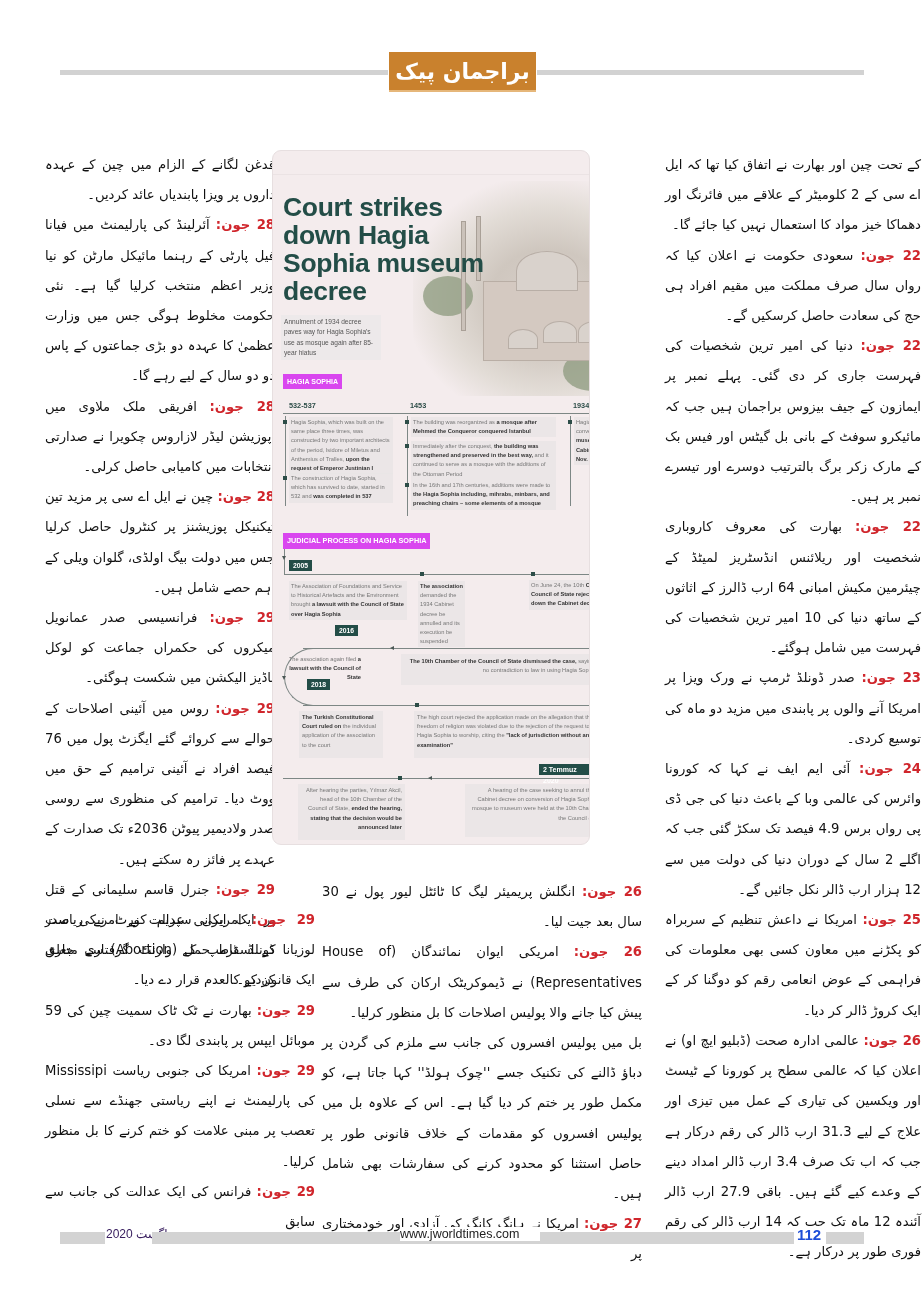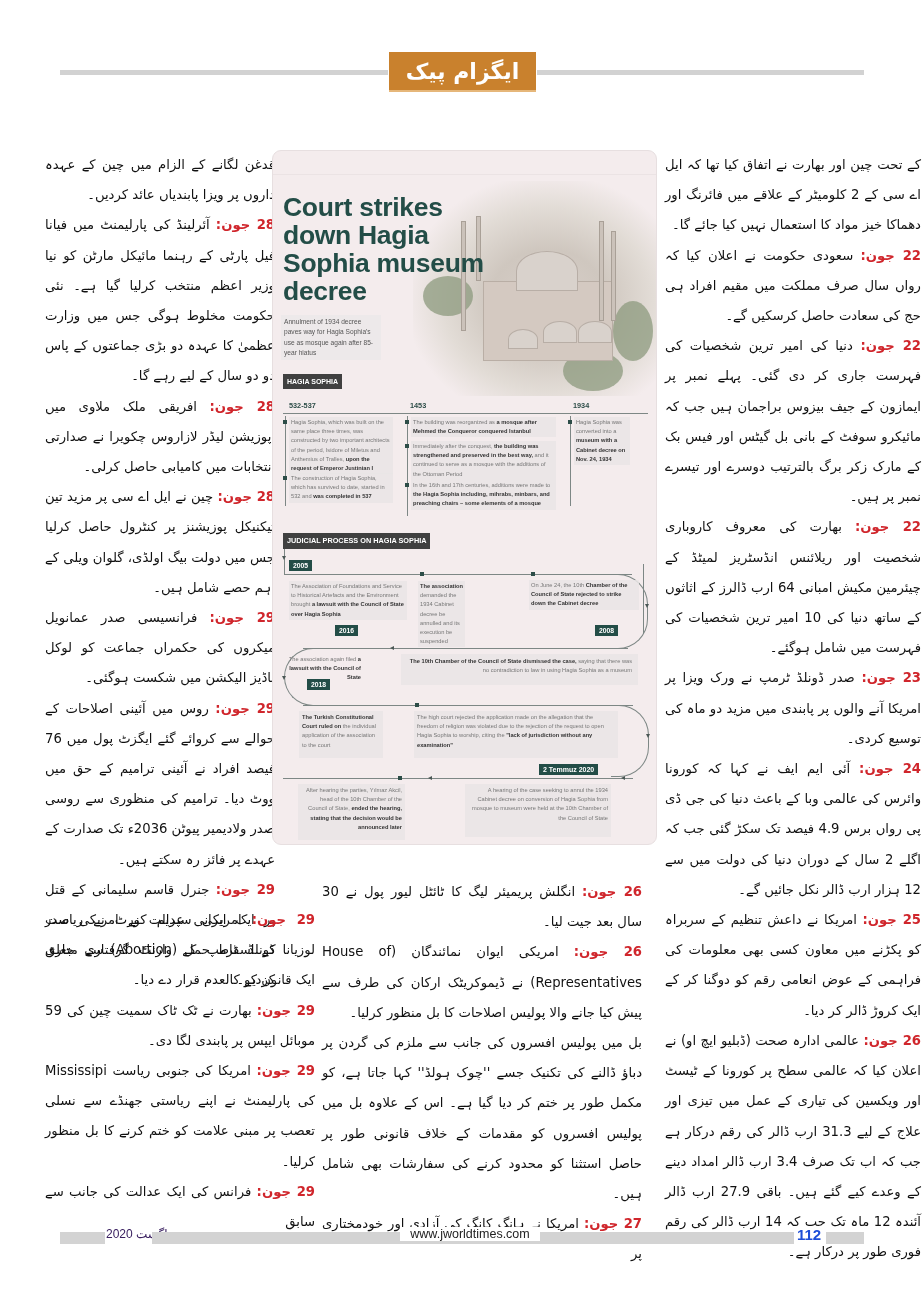--- a/index.html
+++ b/index.html
@@ -18,63 +18,63 @@
   
   .col { position: absolute; direction: rtl; text-align: justify; font-size: 13.2px; line-height: 30.2px; color: #111; }
   .col p { margin: 0; }
   .col .d { color: #d0262c; font-weight: bold; }
   .col-right { left: 665px; top: 150px; width: 256px; }
   .col-left { left: 45px; top: 150px; width: 230px; }
   .col-left-b { left: 45px; top: 905px; width: 270px; }
   .col-mid { left: 322px; top: 877px; width: 320px; }
 
   
-  .info { position: absolute; left: 272px; top: 150px; width: 385px; height: 695px;
+  .info { position: absolute; left: 272px; top: 150px; width: 318px; height: 695px;
     background: #f4eced; border: 1px solid #e7dfe0; border-radius: 9px; overflow: hidden;
     font-family: "Liberation Sans", sans-serif; }
   .info .topband { position: absolute; left: 0; top: 0; width: 100%; height: 24px; border-bottom: 1px solid #ebe3e4; }
   .photo { position: absolute; left: 140px; top: 30px; width: 245px; height: 215px;
     background: radial-gradient(ellipse at 55% 55%, #d8cfc9 0%, #cfc7bf 30%, #e2dcd6 55%, rgba(244,236,237,0) 75%); }
   .photo .dome { position: absolute; background: #d9d2cc; border-radius: 50% 50% 0 0; border: 1px solid #b8aea6; }
   .photo .minaret { position: absolute; width: 5px; background: #cbc2ba; border: 1px solid #a9a097; }
   .photo .tree { position: absolute; border-radius: 50%; background: #8c9a7e; opacity: 0.75; }
   .photo .body { position: absolute; background: #d4c9c1; border: 1px solid #b9aea5; }
   .title { position: absolute; left: 10px; top: 42px; width: 210px; font-size: 26.5px; line-height: 28px;
     font-weight: bold; color: #234d47; letter-spacing: -0.3px; }
   .subtitle { position: absolute; left: 8px; top: 164px; width: 100px; font-size: 6.6px; line-height: 10.3px;
     color: #555; background: rgba(235,232,232,0.8); padding: 2px 3px; }
-  .tag { position: absolute; background: #404040; color: #fff; font-weight: bold; font-size: 7px;
+  .tag { position: absolute; background: #d946ef; color: #fff; font-weight: bold; font-size: 7px;
     padding: 0 4px; height: 15px; line-height: 15px; white-space: nowrap; }
   .tl-year { position: absolute; font-size: 7.3px; font-weight: bold; color: #2d4d48; }
   .hline { position: absolute; height: 1px; background: #7d8785; }
   .vline { position: absolute; width: 1px; background: #7d8785; }
   .sq { position: absolute; width: 4px; height: 4px; background: #2d4d48; }
   .box { position: absolute; font-size: 5.7px; line-height: 9.2px; color: #777; background: rgba(233,229,229,0.85); padding: 1px 2px; }
   .box b { color: #333; }
   .box.r { text-align: right; }
   .curve { position: absolute; border: 1px solid #7d8785; }
   .arr { position: absolute; width: 0; height: 0; }
   .arr.dn { border-left: 2px solid transparent; border-right: 2px solid transparent; border-top: 4px solid #4b5755; }
   .arr.lf { border-top: 2px solid transparent; border-bottom: 2px solid transparent; border-right: 4px solid #4b5755; }
   .yr { position: absolute; background: #234d47; color: #fff; font-size: 6.8px; font-weight: bold; padding: 0 4px; height: 11px; line-height: 11px; }
 
   
   .ftr { position: absolute; top: 1232px; height: 12px; background: #d3d3d3; }
   .ftr.a { left: 60px; width: 45px; }
   .ftr.b { left: 152px; width: 642px; }
   .ftr.c { left: 826px; width: 38px; }
   .ftr-date { position: absolute; left: 106px; top: 1227px; font-size: 12px; color: #3a2060; direction: rtl; font-family: "Liberation Sans", sans-serif; }
-  .ftr-url { position: absolute; left: 400px; top: 1227px; width: 140px; text-align: center; font-size: 12.5px; color: #222; background: #fff; font-family: "Liberation Sans", sans-serif; }
+  .ftr-url { position: absolute; left: 400px; top: 1227px; width: 140px; font-size: 12.5px; color: #222; background: #fff; font-family: "Liberation Sans", sans-serif; }
   .ftr-page { position: absolute; left: 795px; top: 1226px; font-size: 15px; font-weight: bold; color: #1d4ed8; font-family: "Liberation Sans", sans-serif; background: #fff; padding: 0 2px; }
 </style>
 </head>
 <body>
 
 <div class="hdr-line l"></div>
-<div class="hdr-badge">ایگزام پیک</div>
+<div class="hdr-badge">براجمان پیک</div>
 <div class="hdr-line r"></div>
 
 <div class="col col-right">
   <p><span class="d"></span><span>کے تحت چین اور بھارت نے اتفاق کیا تھا کہ ایل اے سی کے 2 کلومیٹر کے علاقے میں فائرنگ اور دھماکا خیز مواد کا استعمال نہیں کیا جائے گا۔</span></p>
   <p><span class="d">22 جون:</span><span> سعودی حکومت نے اعلان کیا کہ رواں سال صرف مملکت میں مقیم افراد ہی حج کی سعادت حاصل کرسکیں گے۔</span></p>
   <p><span class="d">22 جون:</span><span> دنیا کی امیر ترین شخصیات کی فہرست جاری کر دی گئی۔ پہلے نمبر پر ایمازون کے جیف بیزوس براجمان ہیں جب کہ مائیکرو سوفٹ کے بانی بل گیٹس اور فیس بک کے مارک زکر برگ بالترتیب دوسرے اور تیسرے نمبر پر ہیں۔</span></p>
   <p><span class="d">22 جون:</span><span> بھارت کی معروف کاروباری شخصیت اور ریلائنس انڈسٹریز لمیٹڈ کے چیئرمین مکیش امبانی 64 ارب ڈالرز کے اثاثوں کے ساتھ دنیا کی 10 امیر ترین شخصیات کی فہرست میں شامل ہوگئے۔</span></p>
   <p><span class="d">23 جون:</span><span> صدر ڈونلڈ ٹرمپ نے ورک ویزا پر امریکا آنے والوں پر پابندی میں مزید دو ماہ کی توسیع کردی۔</span></p>
   <p><span class="d">24 جون:</span><span> آئی ایم ایف نے کہا کہ کورونا وائرس کی عالمی وبا کے باعث دنیا کی جی ڈی پی رواں برس 4.9 فیصد تک سکڑ گئی جب کہ اگلے 2 سال کے دوران دنیا کی دولت میں سے 12 ہزار ارب ڈالر نکل جائیں گے۔</span></p>
   <p><span class="d">25 جون:</span><span> امریکا نے داعش تنظیم کے سربراہ کو پکڑنے میں معاون کسی بھی معلومات کی فراہمی کے عوض انعامی رقم کو دوگنا کر کے ایک کروڑ ڈالر کر دیا۔</span></p>

